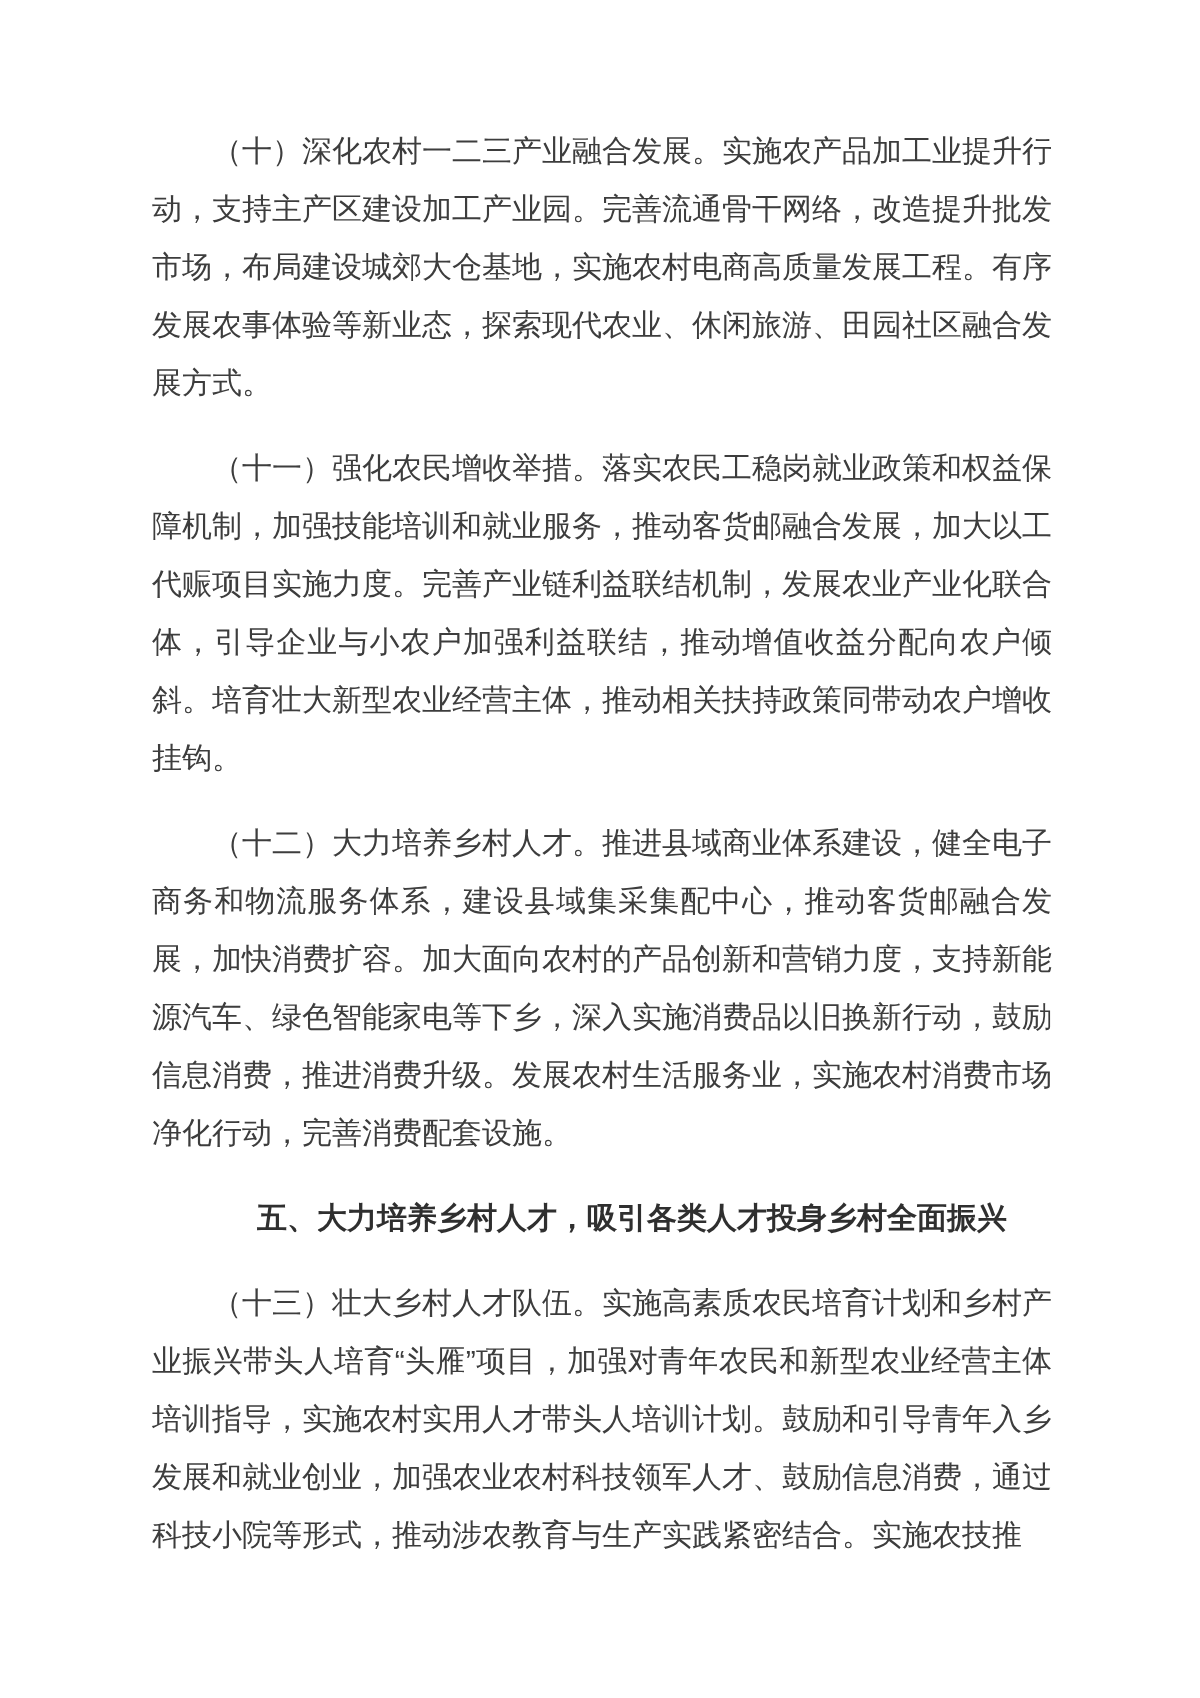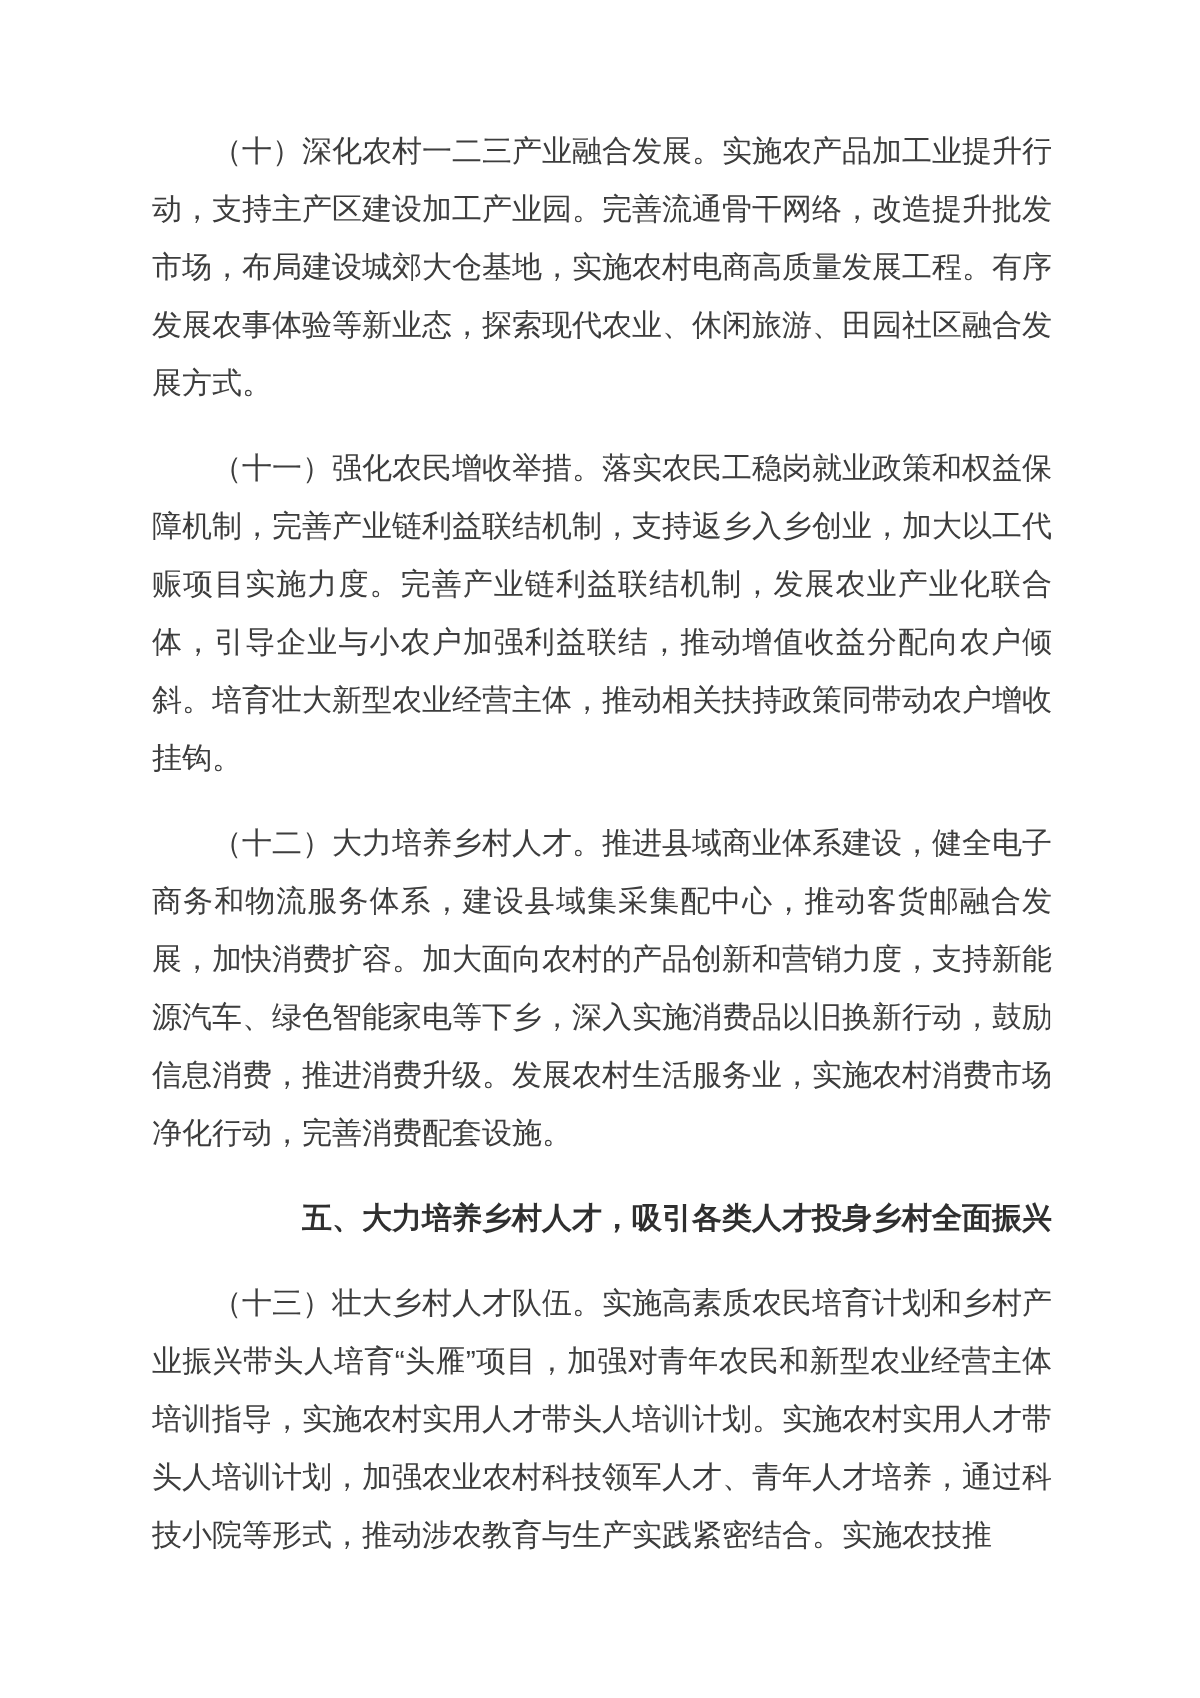--- a/index.html
+++ b/index.html
@@ -31,28 +31,28 @@
     text-justify: inter-character;
     text-indent: 2em;
     letter-spacing: 0;
   }
   .section-heading {
     margin: 0 0 27px 0;
     font-size: 30px;
     line-height: 58px;
     color: #2f2f2f;
     font-weight: 700;
-    text-align: right;
+    text-align: center;
     text-indent: 2em;
   }
 </style>
 </head>
 <body>
 
 <div class="page">
   <div class="content">
     <p class="body-para">（十）深化农村一二三产业融合发展。实施农产品加工业提升行动，支持主产区建设加工产业园。完善流通骨干网络，改造提升批发市场，布局建设城郊大仓基地，实施农村电商高质量发展工程。有序发展农事体验等新业态，探索现代农业、休闲旅游、田园社区融合发展方式。</p>
-    <p class="body-para">（十一）强化农民增收举措。落实农民工稳岗就业政策和权益保障机制，完善产业链利益联结机制，支持返乡入乡创业，加大以工代赈项目实施力度。完善产业链利益联结机制，发展农业产业化联合体，引导企业与小农户加强利益联结，推动增值收益分配向农户倾斜。培育壮大新型农业经营主体，推动相关扶持政策同带动农户增收挂钩。</p>
+    <p class="body-para">（十一）强化农民增收举措。落实农民工稳岗就业政策和权益保障机制，加强技能培训和就业服务，推动客货邮融合发展，加大以工代赈项目实施力度。完善产业链利益联结机制，发展农业产业化联合体，引导企业与小农户加强利益联结，推动增值收益分配向农户倾斜。培育壮大新型农业经营主体，推动相关扶持政策同带动农户增收挂钩。</p>
     <p class="body-para">（十二）大力培养乡村人才。推进县域商业体系建设，健全电子商务和物流服务体系，建设县域集采集配中心，推动客货邮融合发展，加快消费扩容。加大面向农村的产品创新和营销力度，支持新能源汽车、绿色智能家电等下乡，深入实施消费品以旧换新行动，鼓励信息消费，推进消费升级。发展农村生活服务业，实施农村消费市场净化行动，完善消费配套设施。</p>
     <h2 class="section-heading">五、大力培养乡村人才，吸引各类人才投身乡村全面振兴</h2>
-    <p class="body-para">（十三）壮大乡村人才队伍。实施高素质农民培育计划和乡村产业振兴带头人培育“头雁”项目，加强对青年农民和新型农业经营主体培训指导，实施农村实用人才带头人培训计划。实施农村实用人才带头人培训计划，加强农业农村科技领军人才、青年人才培养，通过科技小院等形式，推动涉农教育与生产实践紧密结合。实施农技推</p>
+    <p class="body-para">（十三）壮大乡村人才队伍。实施高素质农民培育计划和乡村产业振兴带头人培育“头雁”项目，加强对青年农民和新型农业经营主体培训指导，实施农村实用人才带头人培训计划。鼓励和引导青年入乡发展和就业创业，加强农业农村科技领军人才、鼓励信息消费，通过科技小院等形式，推动涉农教育与生产实践紧密结合。实施农技推</p>
   </div>
 </div>
 
 </body></html>

